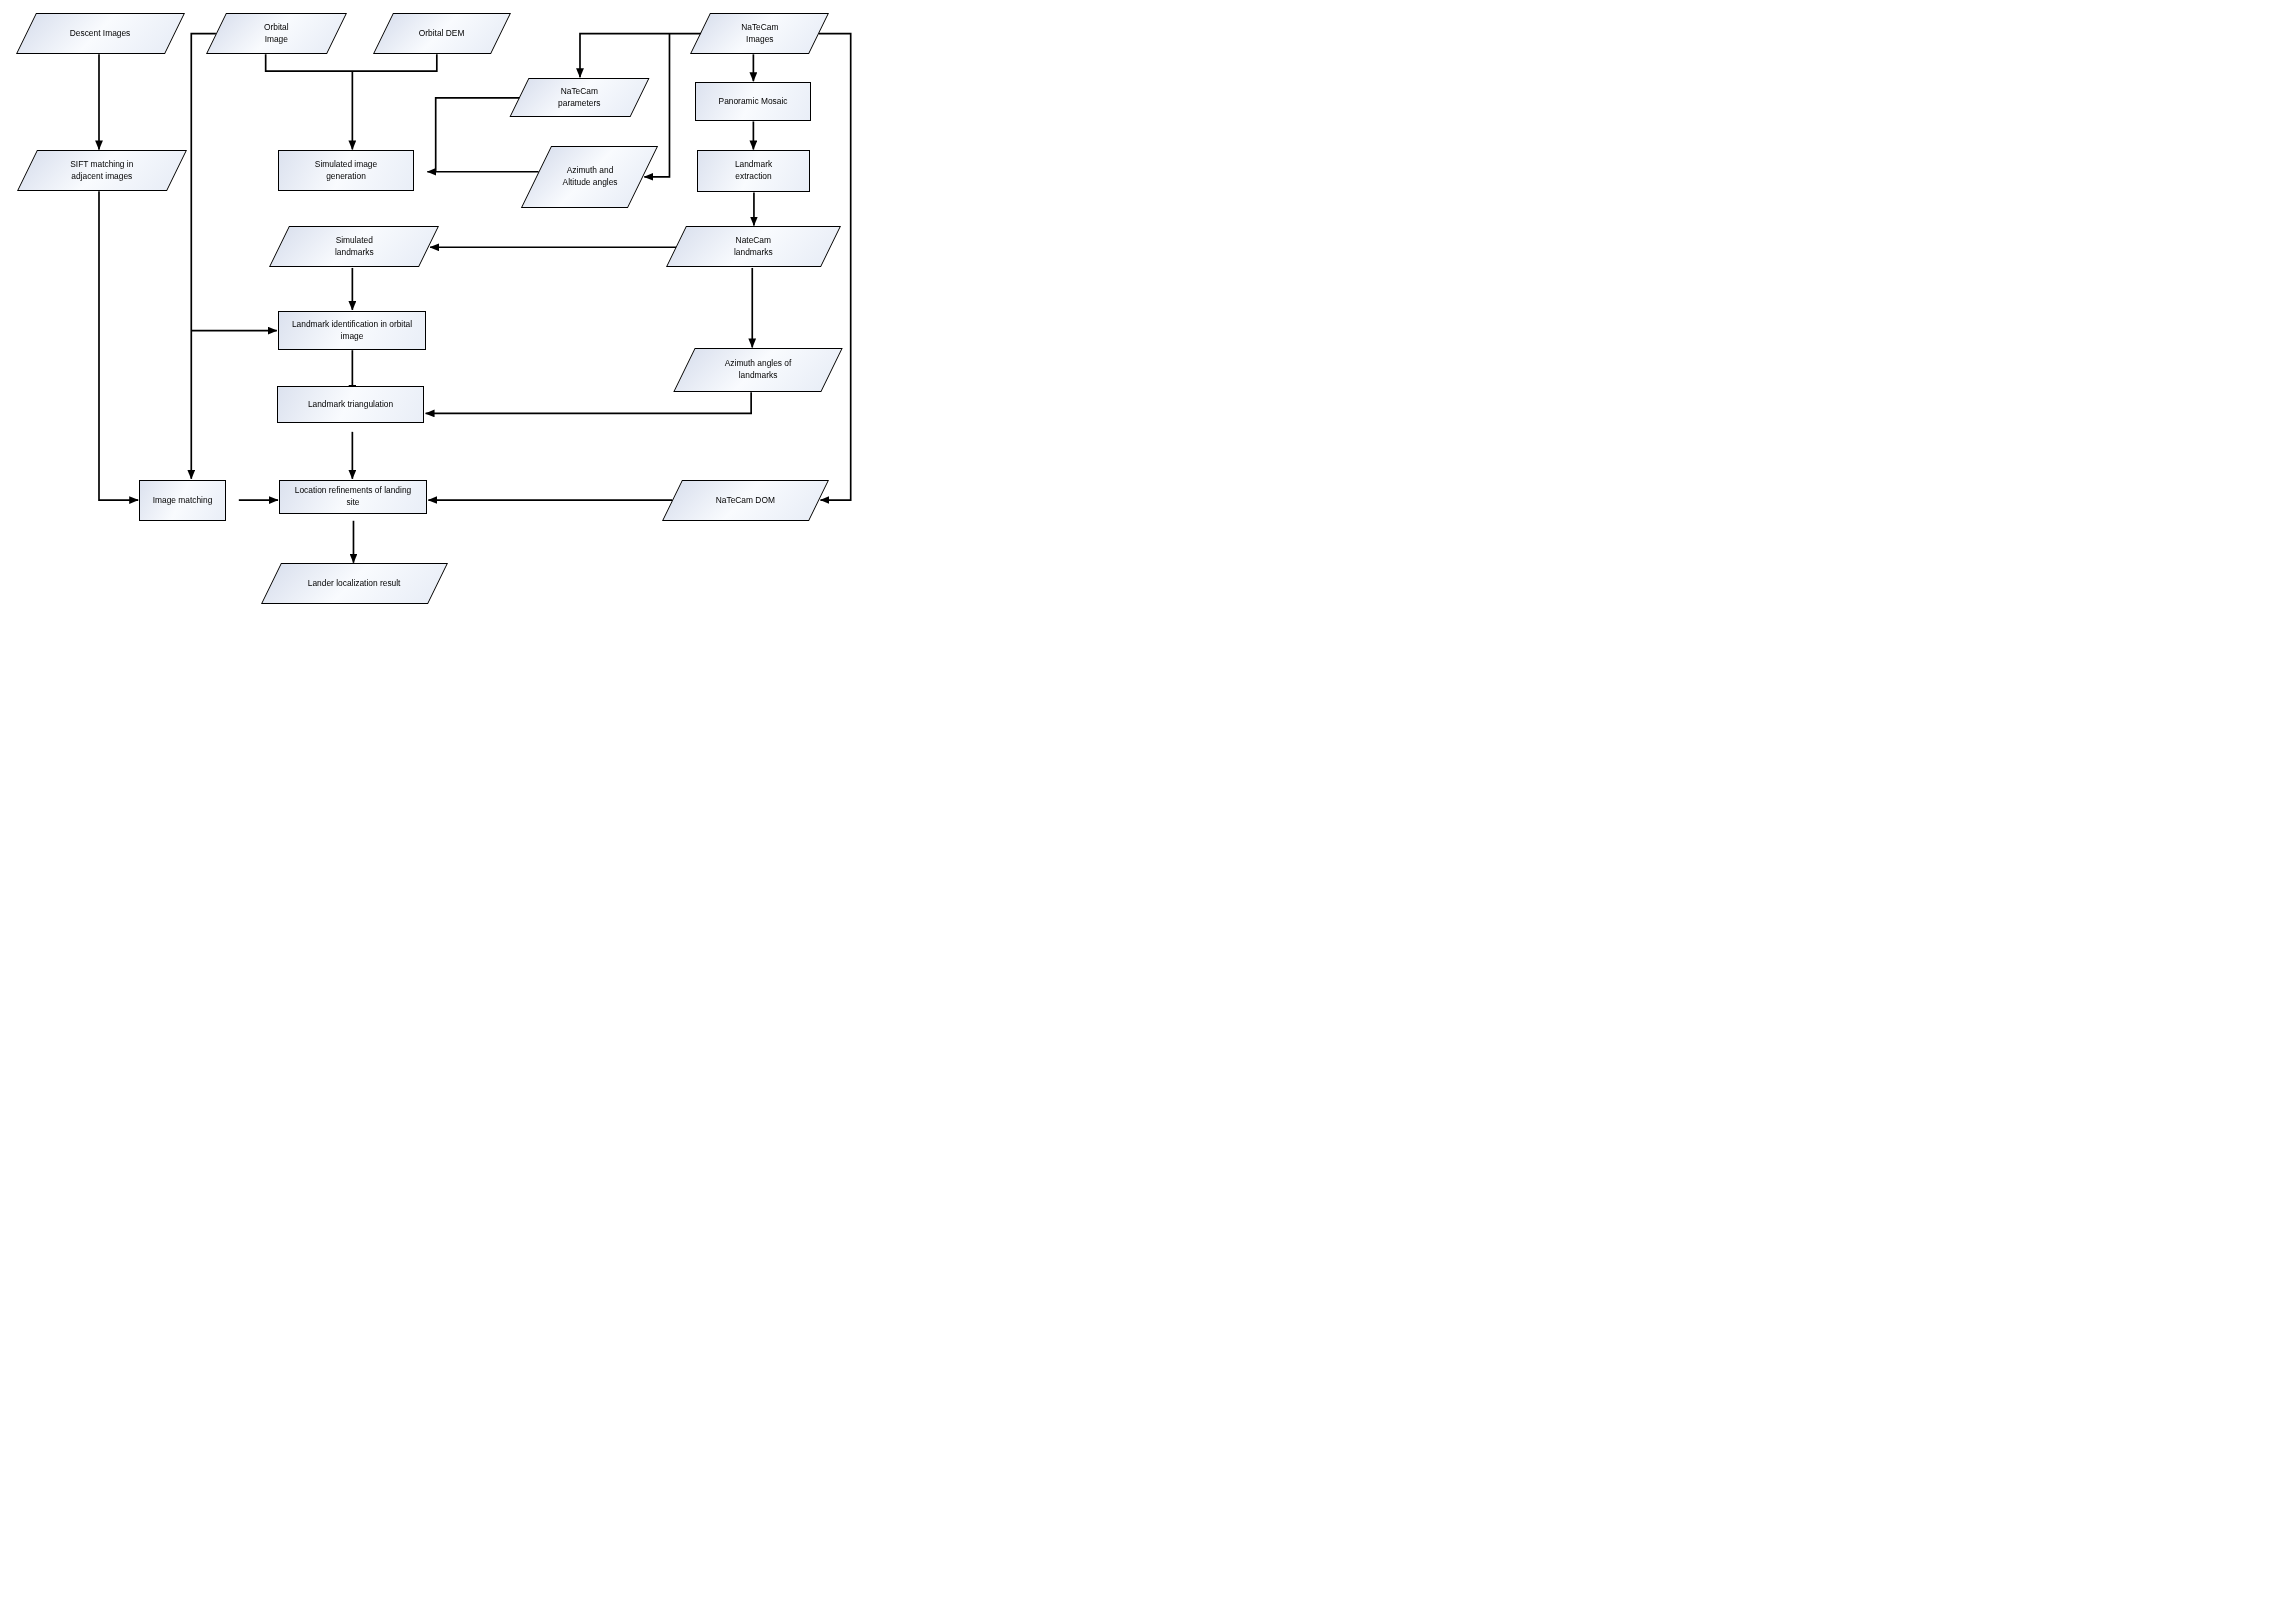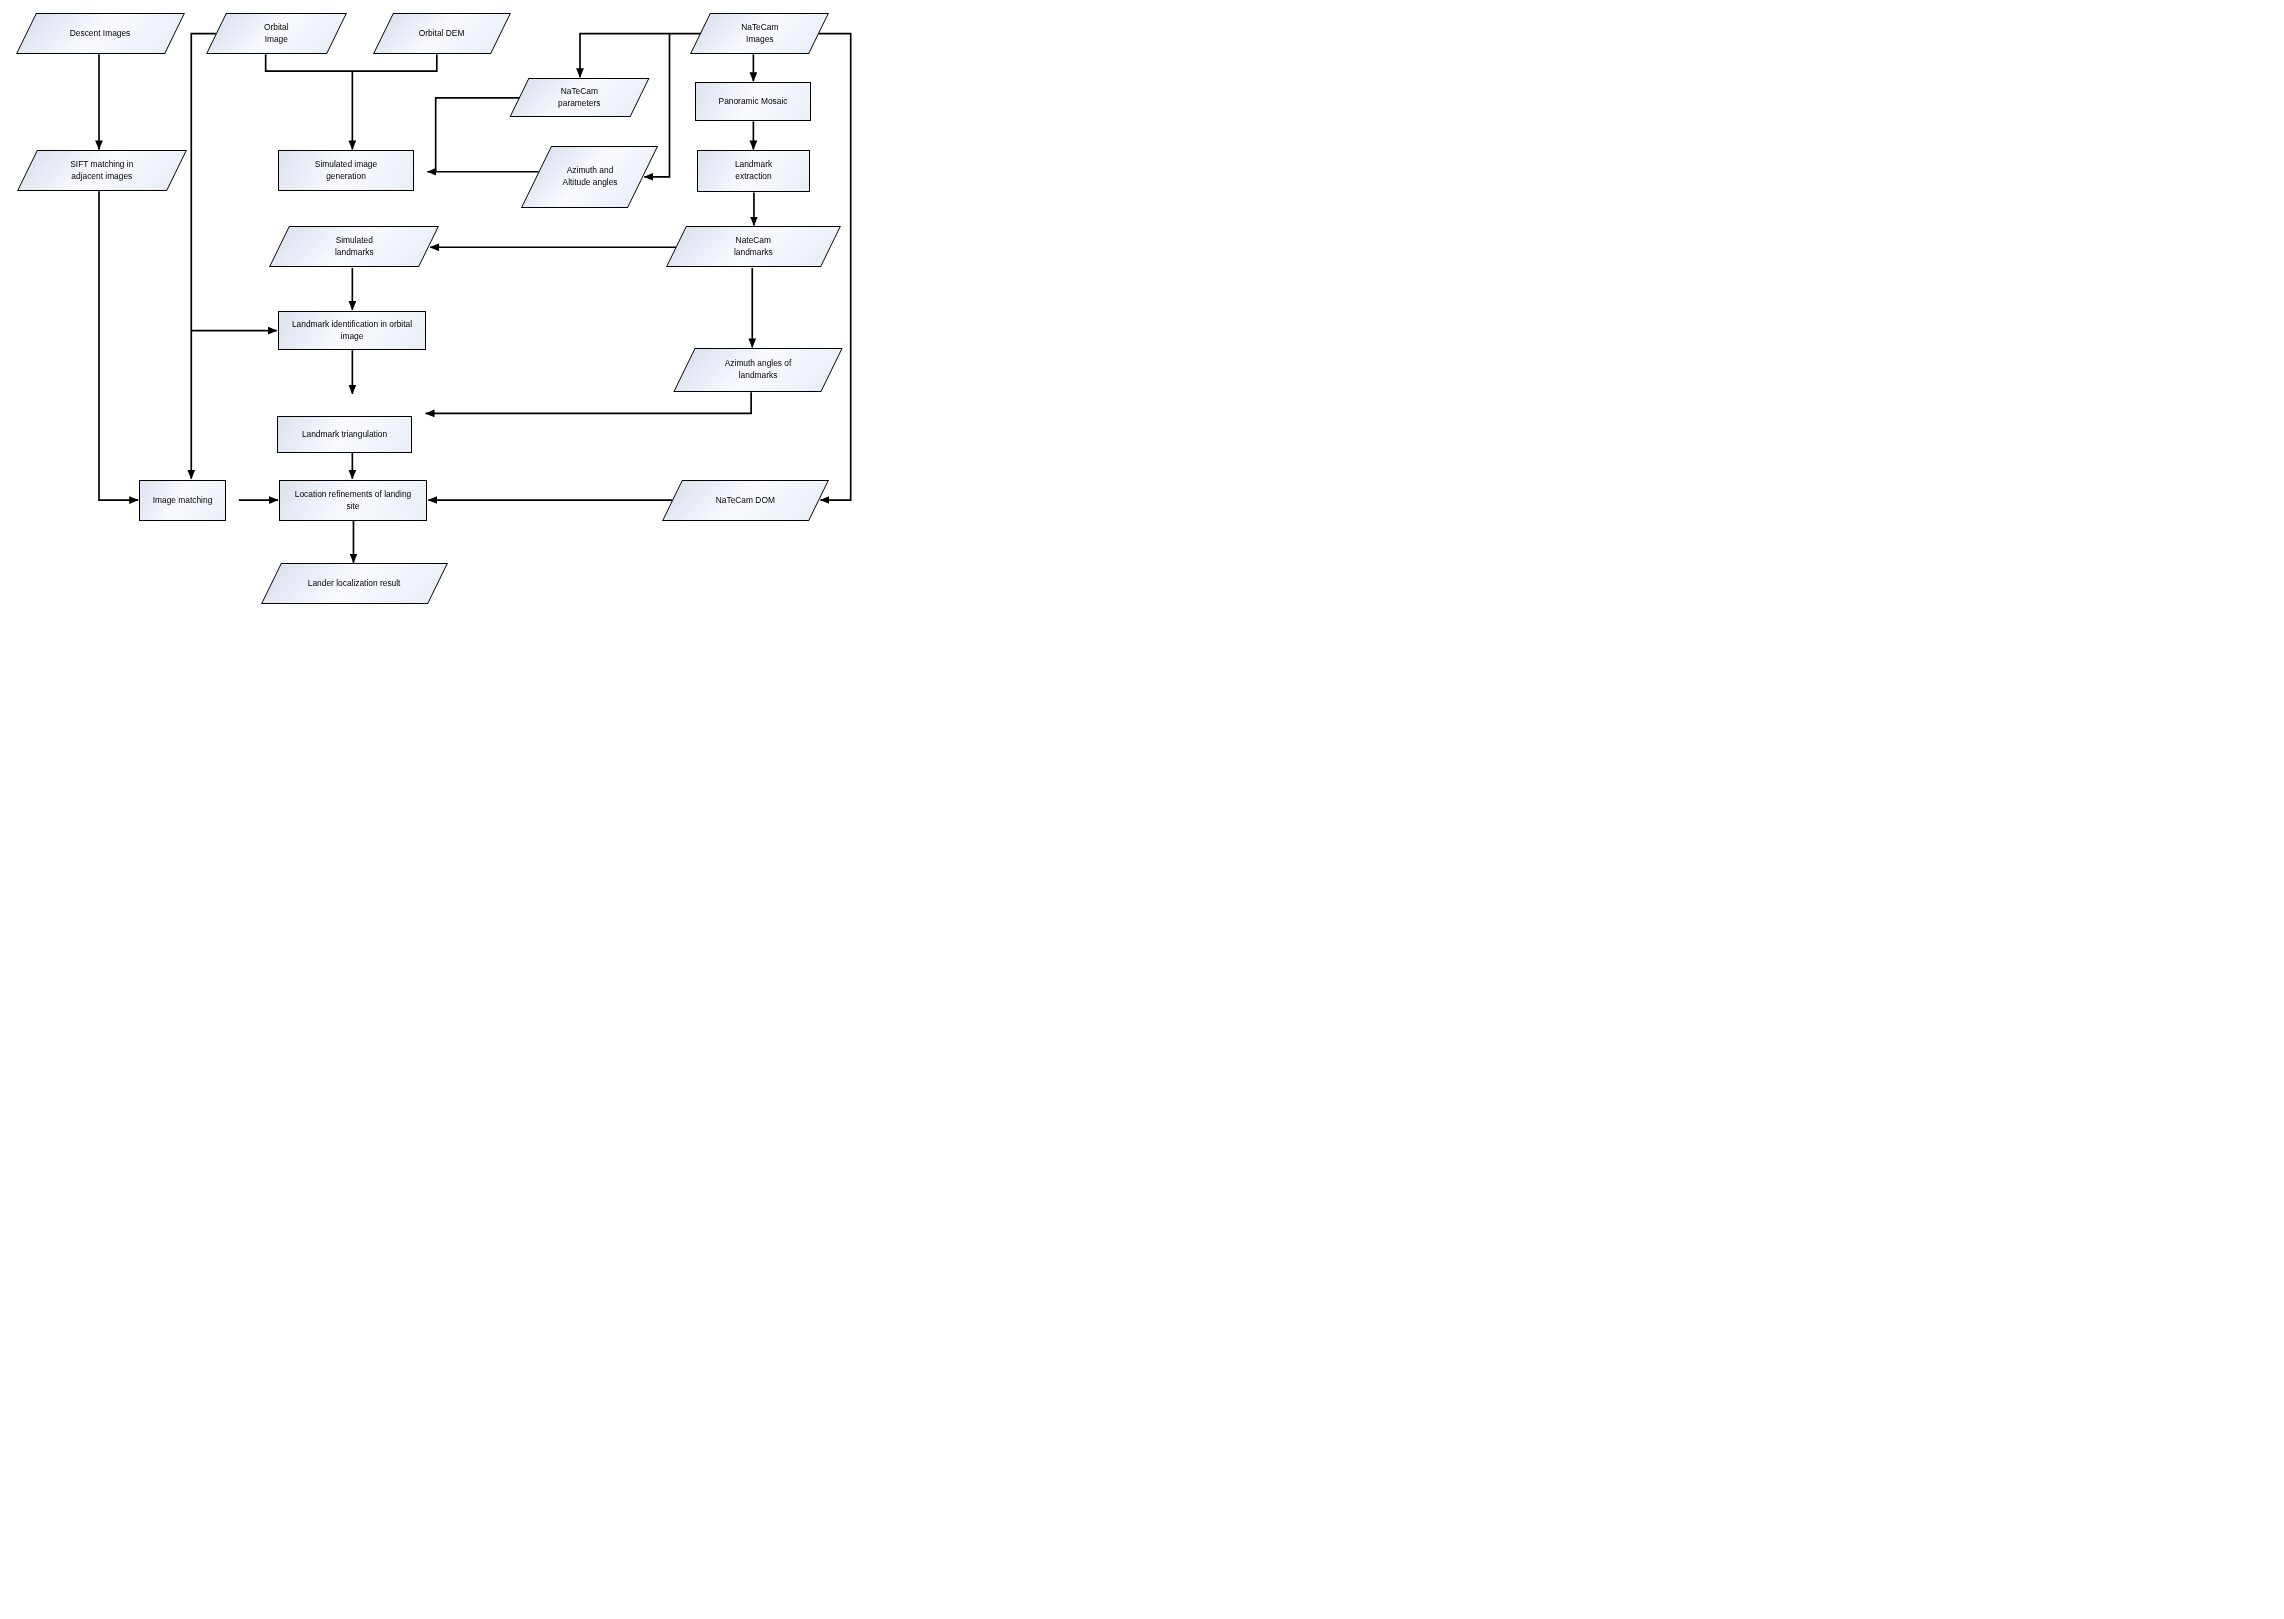--- a/index.html
+++ b/index.html
@@ -128,29 +128,29 @@
   </div>
 
   <div class="node" style="left:278px; top:311px; width:148px; height:39px;text-align:center;">
     <span class="label" style="max-width:123px;">Landmark identification in orbital image</span>
   </div>
 
   <div class="node para" style="left:684px; top:348px; width:148px; height:44px;">
     <span class="label" style="max-width:84px;">Azimuth angles of landmarks</span>
   </div>
 
-  <div class="node" style="left:277px; top:416px; width:135px; height:37px;">
+  <div class="node" style="left:277px; top:386px; width:147px; height:37px;">
     <span class="label">Landmark triangulation</span>
   </div>
 
   <div class="node" style="left:139px; top:480px; width:87px; height:41px;">
     <span class="label">Image matching</span>
   </div>
 
-  <div class="node" style="left:279px; top:480px; width:148px; height:41px;">
+  <div class="node" style="left:279px; top:480px; width:148px; height:34px;">
     <span class="label" style="max-width:117px;">Location refinements of landing site</span>
   </div>
 
   <div class="node para" style="left:672px; top:480px; width:147px; height:41px;">
     <span class="label">NaTeCam DOM</span>
   </div>
 
   <div class="node para" style="left:271px; top:563px; width:167px; height:41px;">
     <span class="label" style="max-width:106px;">Lander localization result</span>
   </div>

